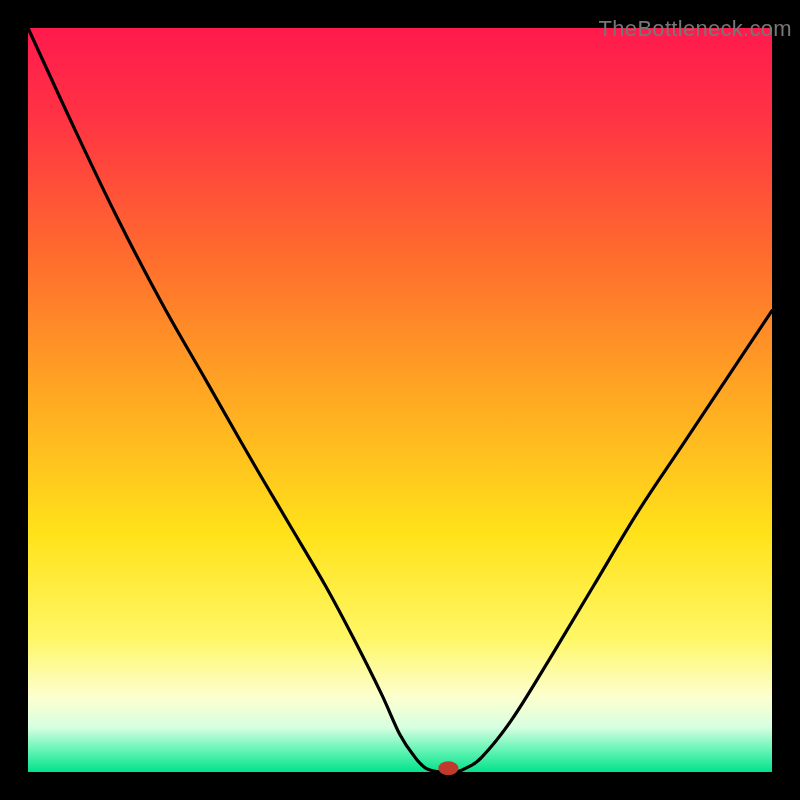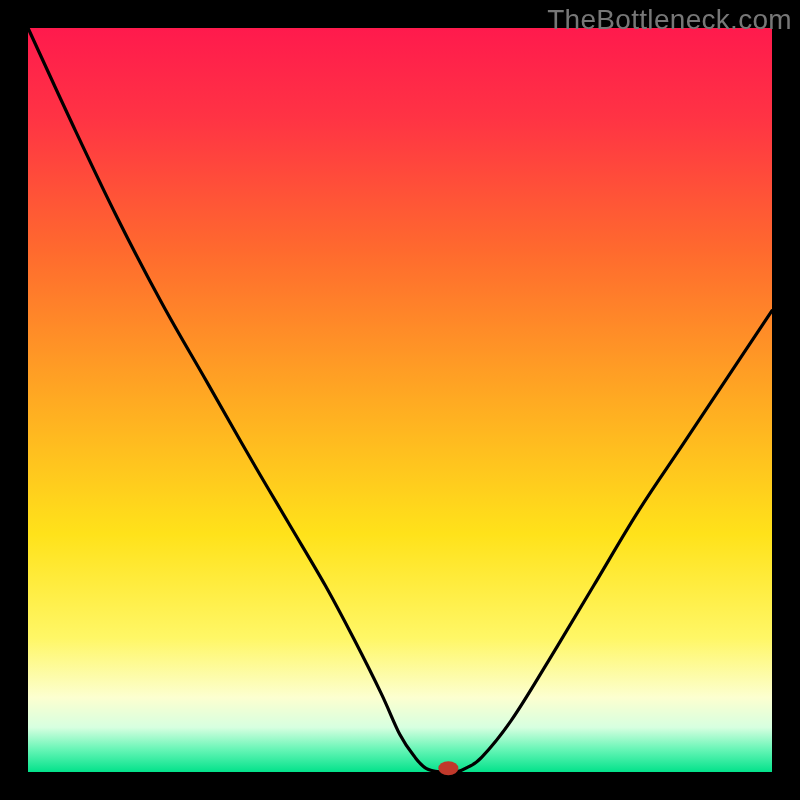--- a/index.html
+++ b/index.html
@@ -14,24 +14,24 @@
   .canvas-wrap {
     position: relative;
     width: 800px;
     height: 800px;
   }
   svg {
     display: block;
   }
   .attribution {
     position: absolute;
-    top: 4px;
+    top: 16px;
     right: 8px;
     color: #777;
-    font-size: 28px;
+    font-size: 22px;
     font-weight: 500;
     letter-spacing: 0.3px;
   }
 </style>
 </head>
 <body>
 
 <div class="canvas-wrap">
   <svg id="chart-svg" width="800" height="800" viewBox="0 0 800 800">
     <defs>

